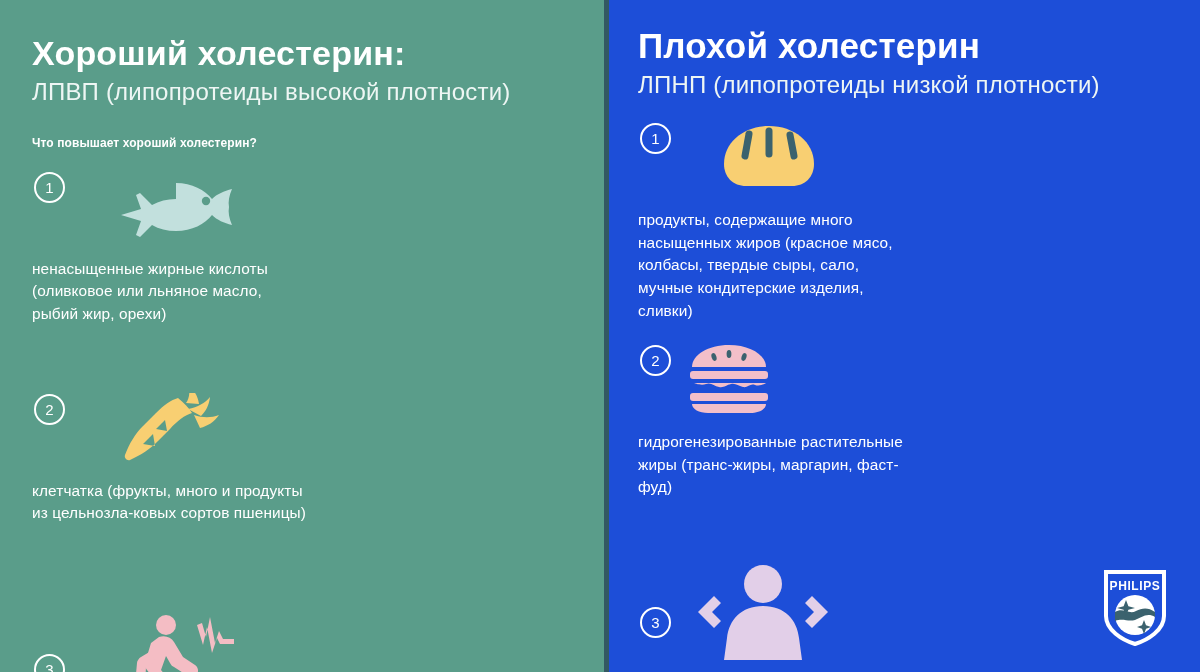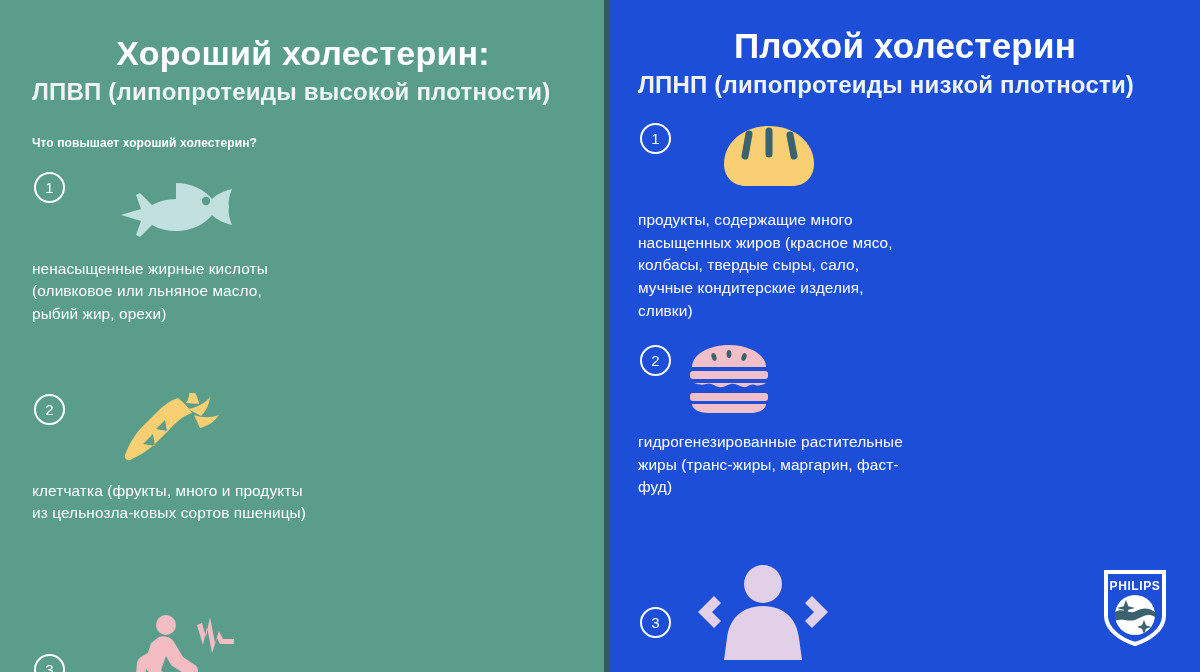--- a/index.html
+++ b/index.html
@@ -14,25 +14,25 @@
   .panel{position:relative;height:672px;box-sizing:border-box;}
   .panel-good{width:604px;background:#5a9d8a;padding:34px 30px 0 32px;}
   .panel-bad{width:596px;background:#1d4ed8;padding:26px 28px 0 34px;}
   .panel-bad:before{
     content:"";position:absolute;left:0;top:0;width:5px;height:672px;
     background:#335862;
   }
 
   .title{
     margin:0;font-size:34px;font-weight:bold;color:#ffffff;
-    letter-spacing:.2px;line-height:1.12;text-align:center;
+    letter-spacing:.2px;line-height:1.12;
   }
   .panel-bad .title{font-size:35px;}
   .subtitle{
-    margin:6px 0 0 0;font-size:24px;font-weight:700;color:#eef6f4;
+    margin:6px 0 0 0;font-size:24px;font-weight:400;color:#eef6f4;
     line-height:1.15;letter-spacing:.2px;
   }
   .question{
     margin:30px 0 0 0;font-size:12px;font-weight:bold;color:#ffffff;
     letter-spacing:.1px;
   }
   .panel-bad .question{margin-top:28px;}
 
   .grid{display:flex;flex-wrap:wrap;margin-top:14px;}
   .cell{box-sizing:border-box;position:relative;}

